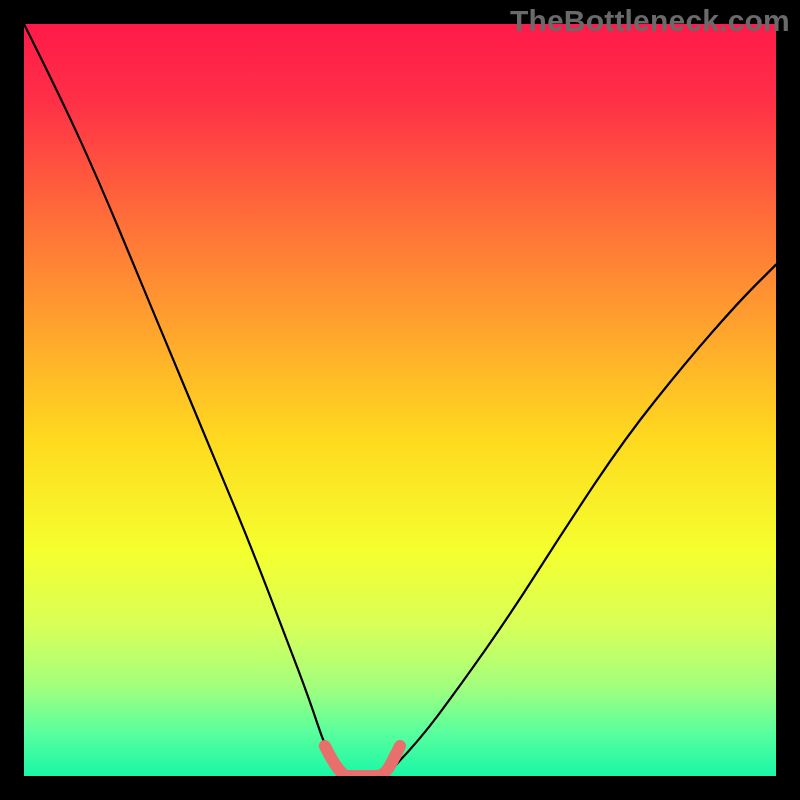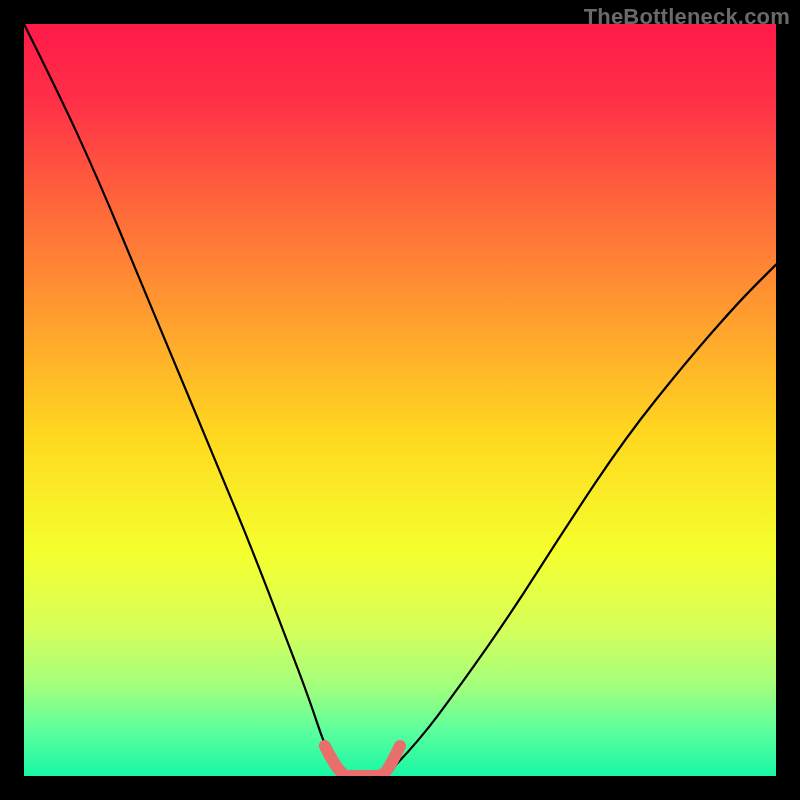--- a/index.html
+++ b/index.html
@@ -26,21 +26,21 @@
     position: absolute;
     inset: 0;
     width: 100%;
     height: 100%;
   }
   .watermark {
     position: absolute;
     top: 4px;
     right: 10px;
     font-family: Arial, Helvetica, sans-serif;
-    font-size: 22px;
+    font-size: 30px;
     font-weight: 600;
     color: #6a6a6a;
     letter-spacing: 0.2px;
   }
 </style>
 </head>
 <body>
 
 <div class="frame">
   <div class="plot-area">

